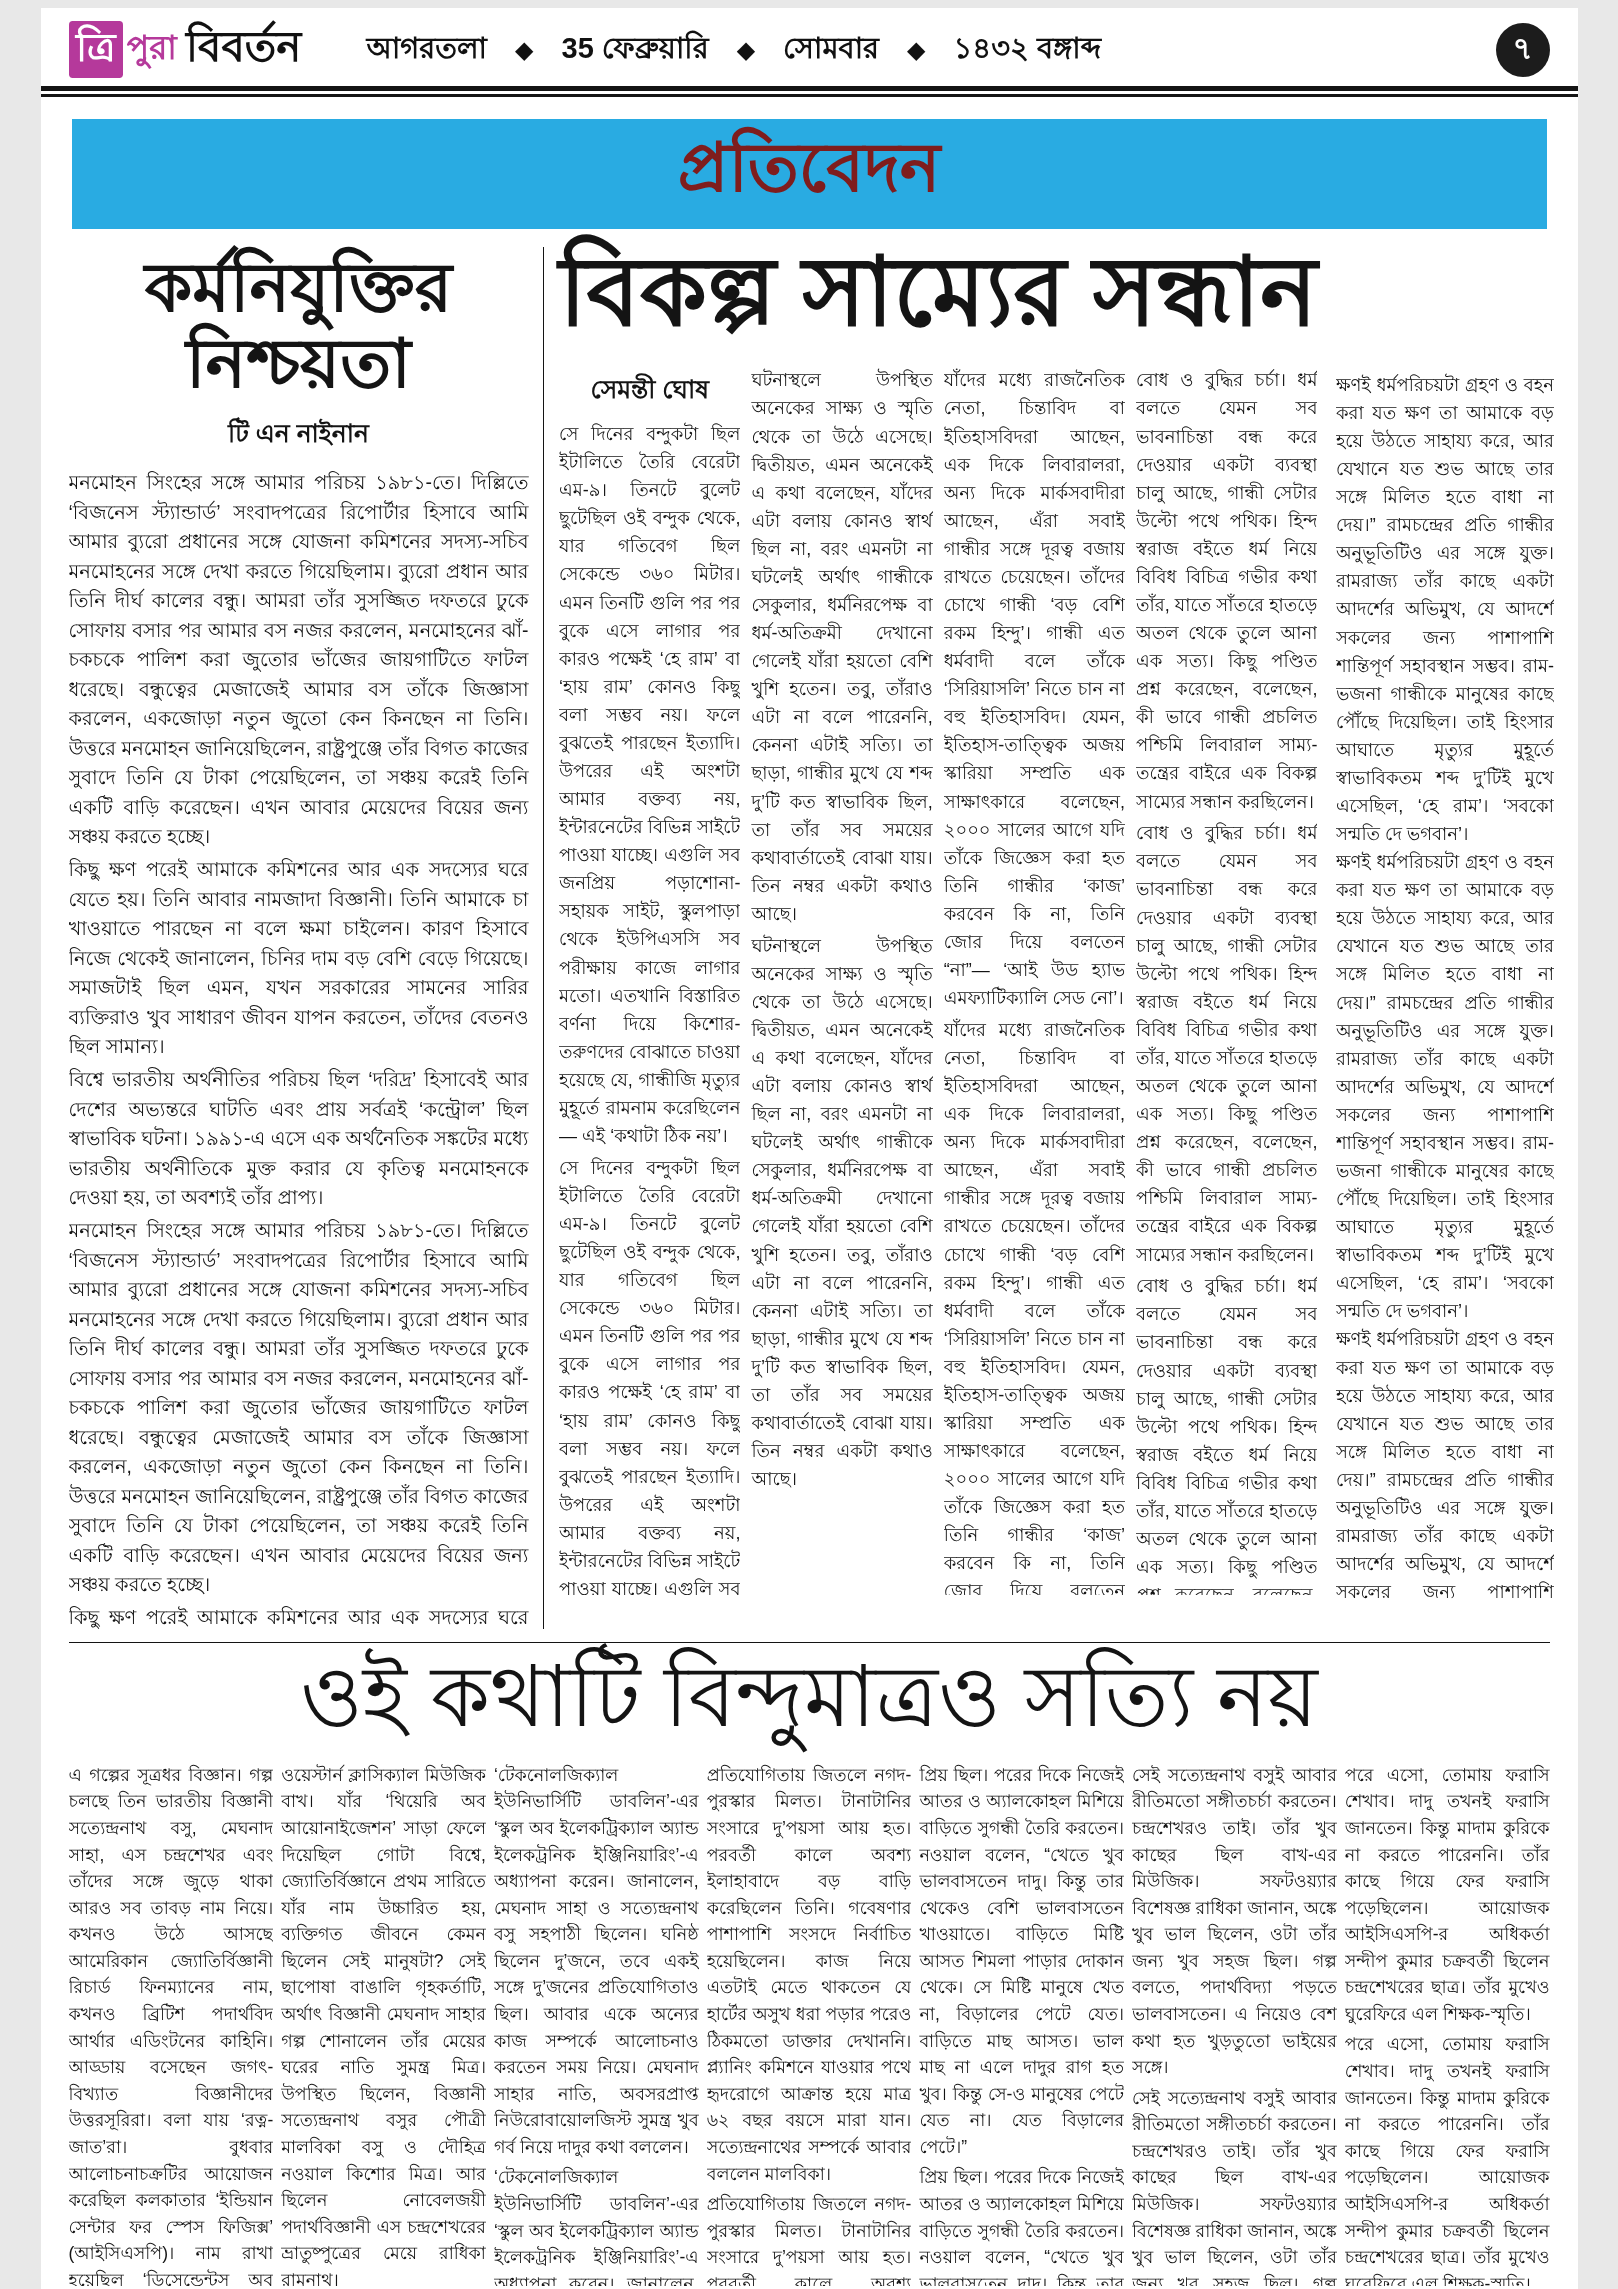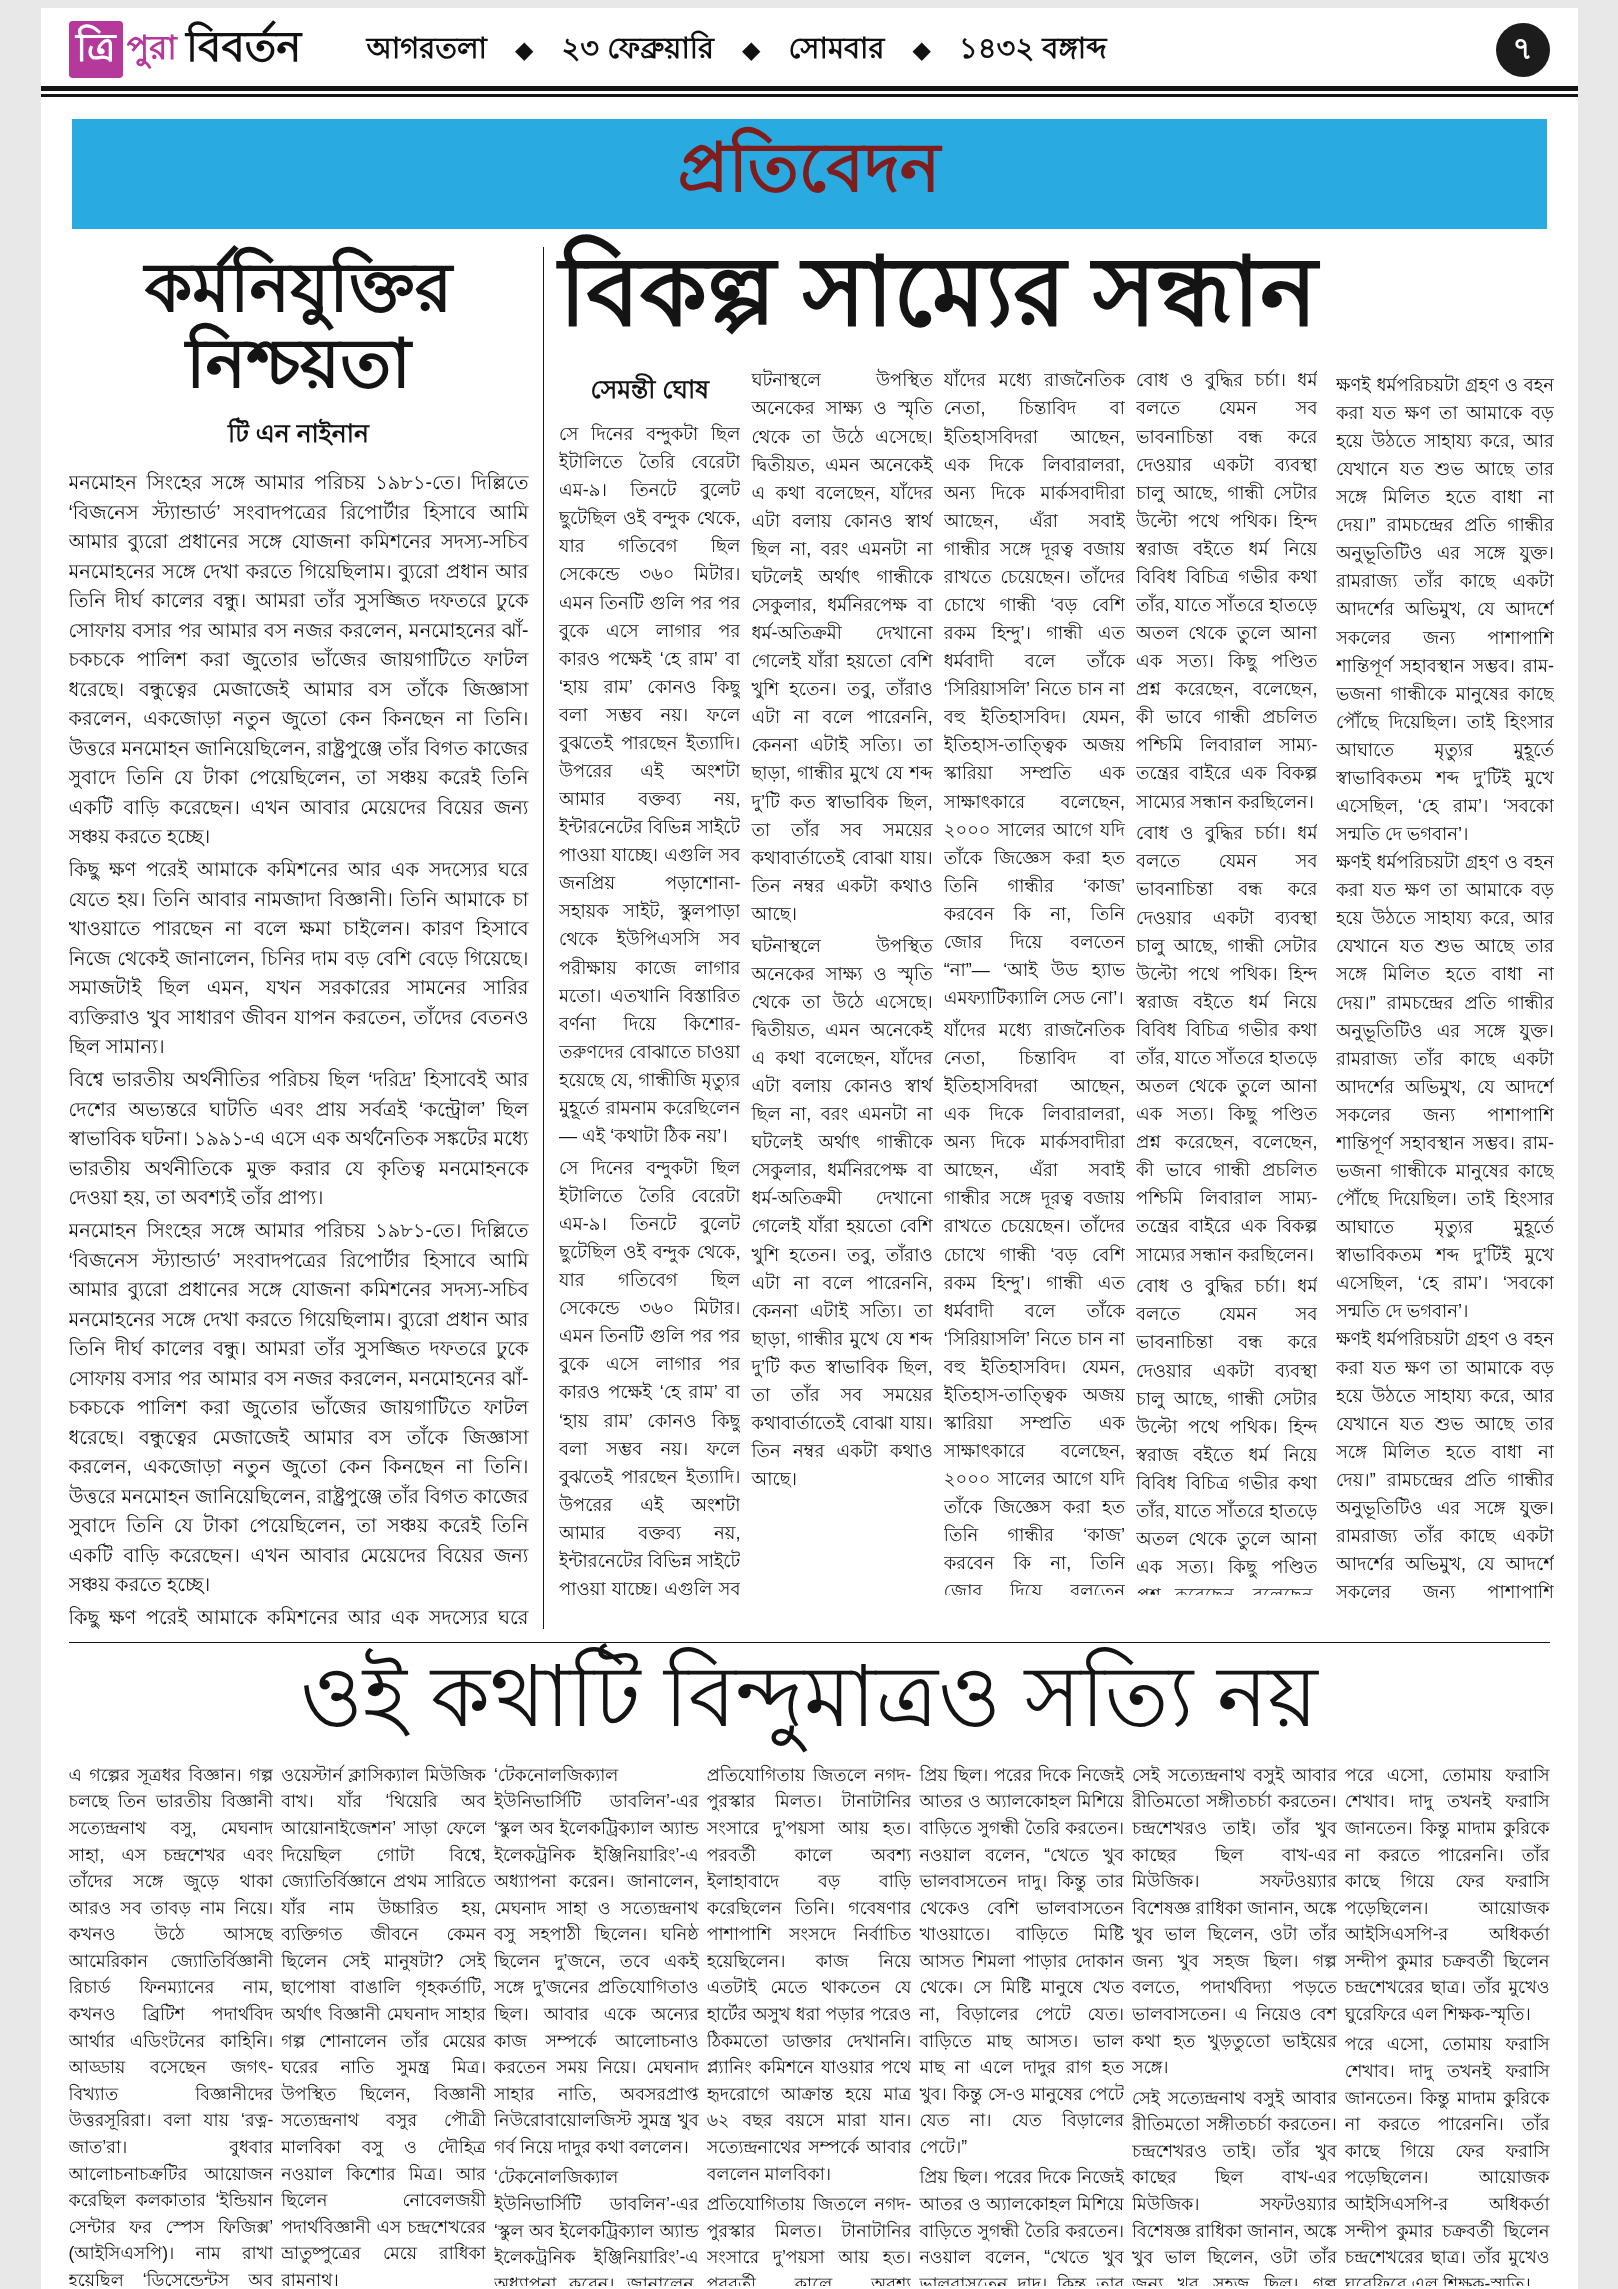--- a/index.html
+++ b/index.html
@@ -55,21 +55,21 @@
 
   <div class="masthead">
     <div class="logo">
       <span class="logo-box">ত্রি</span>
       <span class="logo-magenta">পুরা</span>
       <span class="logo-black">বিবর্তন</span>
     </div>
     <div class="dateline">
       <span>আগরতলা</span>
       <span class="diamond">◆</span>
-      <span>২৩ ফেব্রুয়ারি</span>
+      <span>35 ফেব্রুয়ারি</span>
       <span class="diamond">◆</span>
       <span>সোমবার</span>
       <span class="diamond">◆</span>
       <span>১৪৩২ বঙ্গাব্দ</span>
     </div>
     <div class="page-badge">৭</div>
   </div>
   <div class="rule-double"></div>
 
   <div class="banner">প্রতিবেদন</div>

